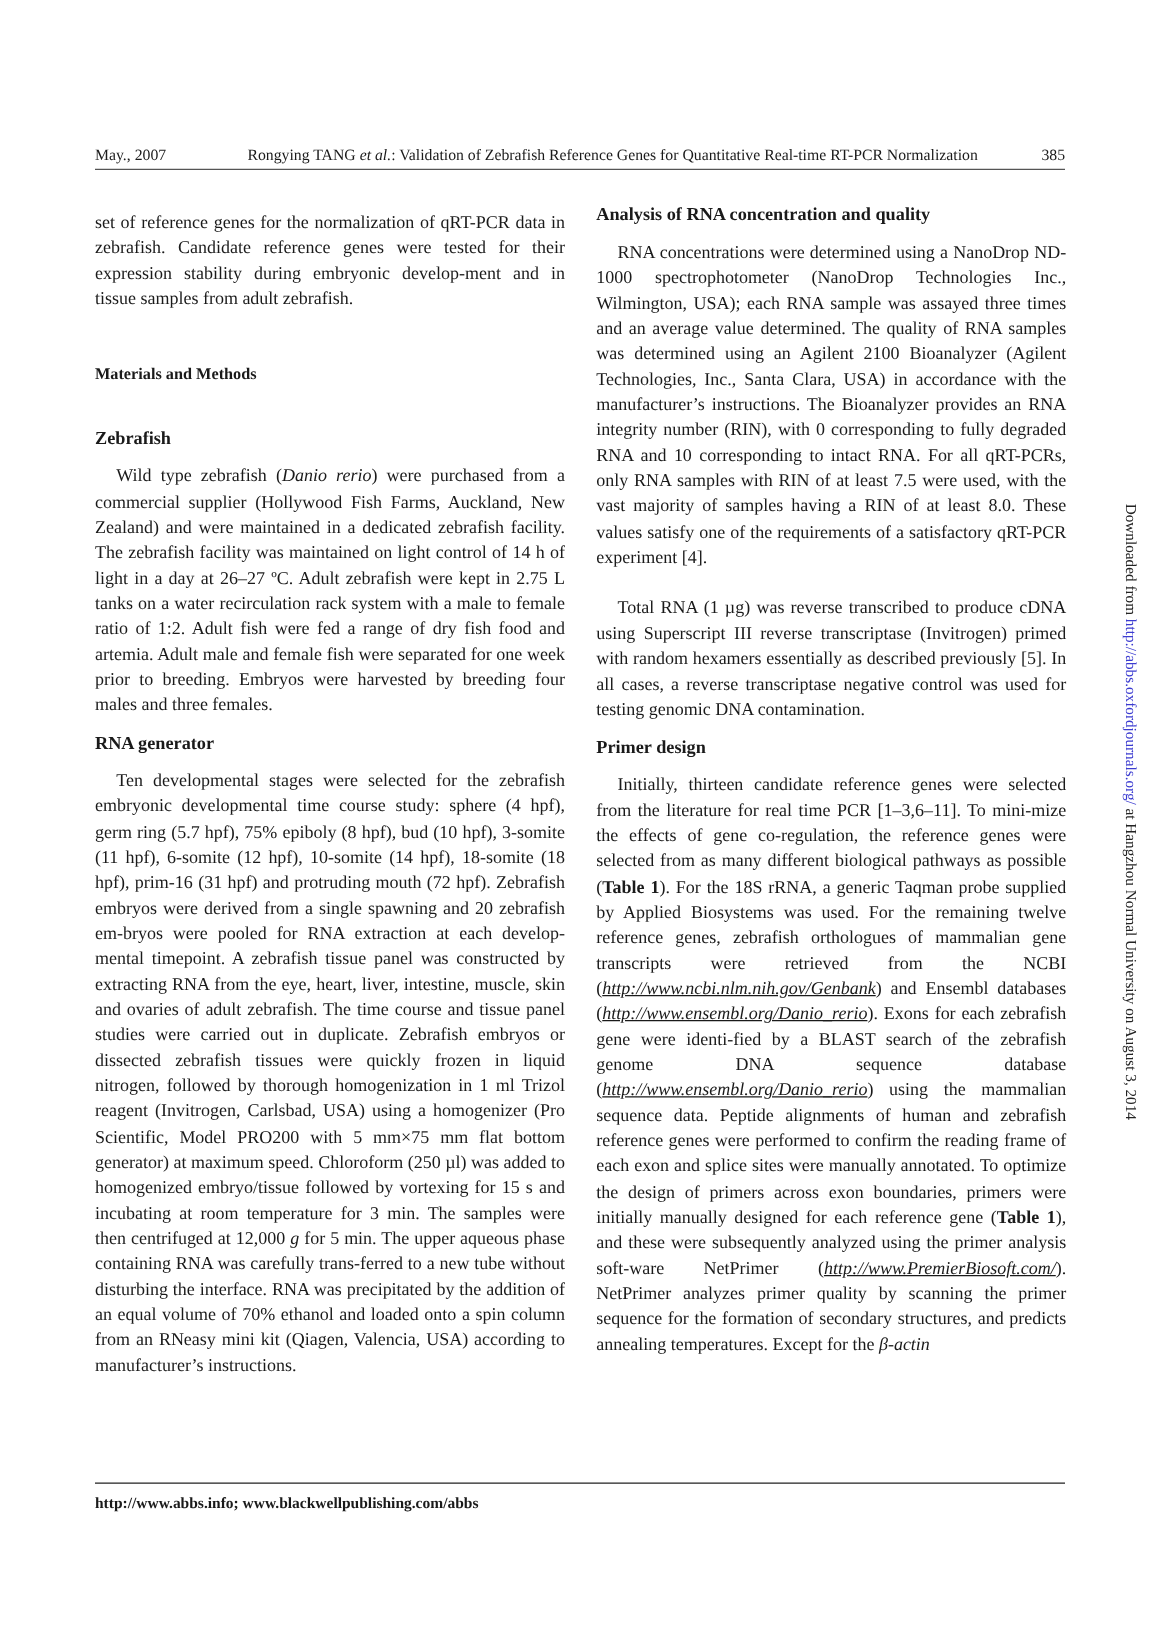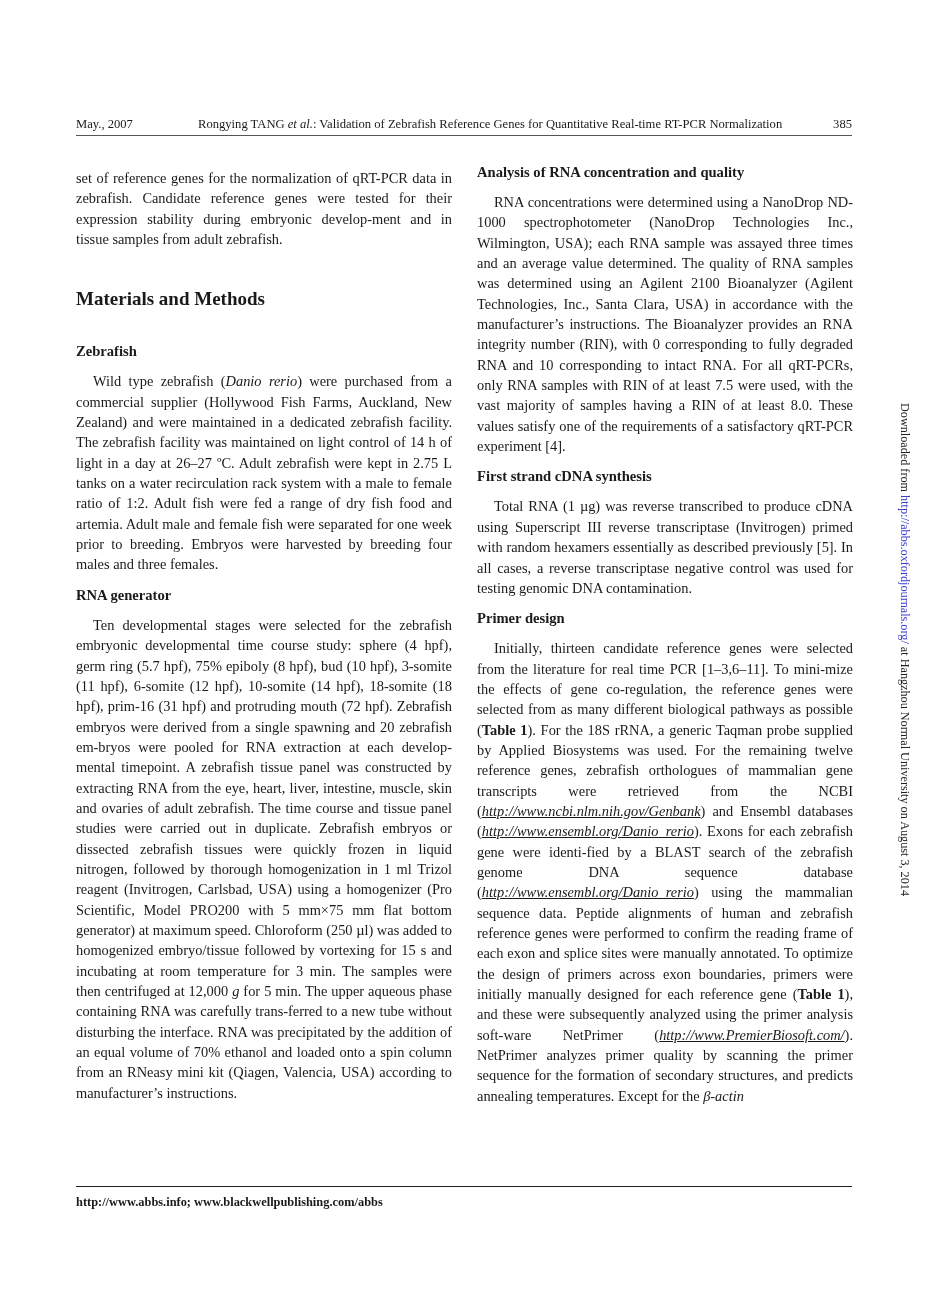--- a/index.html
+++ b/index.html
@@ -8,21 +8,21 @@
   .header { position: absolute; left: 76px; top: 117px; width: 776px; height: 18px;
             font-size: 12.6px; border-bottom: 1px solid #555; text-align: right; }
   .header .date { position: absolute; left: 0; top: 0; }
   .header .title { position: absolute; left: 100px; top: 0; margin-left: 22px; }
   .header .page { position: absolute; right: 0; top: 0; }
   .col { position: absolute; top: 168px; width: 376px; font-size: 14.4px; line-height: 20.35px; }
   .col.left { left: 76px; }
   .col.right { left: 477px; top: 162px; }
   p { margin: 0; text-align: justify; text-align-last: auto; }
   p.indent { text-indent: 17px; }
-  h2 { font-size: 19px; font-weight: bold; margin: 0; line-height: 24px; }
+  h2 { font-size: 13px; font-weight: bold; margin: 0; line-height: 24px; }
   h3 { font-size: 14.6px; font-weight: bold; margin: 0; line-height: 20px; }
   .link { text-decoration: underline; font-style: italic; }
   .footer-rule { position: absolute; left: 76px; top: 1186px; width: 776px; height: 0; border-top: 1px solid #222; }
   .footer { position: absolute; left: 76px; top: 1195px; width: 776px; text-align: left;
             font-size: 12.4px; font-weight: bold; }
   .watermark { position: absolute; left: 897px; top: 403px; width: 16px; height: 506px; }
   .watermark .inner { position: absolute; left: 16px; top: 0; transform-origin: 0 0;
            transform: rotate(90deg); white-space: nowrap; font-size: 12.2px; width: 506px; line-height: 16px; color: #222; }
   .watermark .wlink { color: #3b3bd0; }
 </style>
@@ -51,21 +51,20 @@
   <div style="height:10px"></div>
   <p class="indent"><span>Ten developmental stages were selected for the zebrafish embryonic developmental time course study: sphere (4 hpf), germ ring (5.7 hpf), 75% epiboly (8 hpf), bud (10 hpf), 3-somite (11 hpf), 6-somite (12 hpf), 10-somite (14 hpf), 18-somite (18 hpf), prim-16 (31 hpf) and protruding mouth (72 hpf). Zebrafish embryos were derived from a single spawning and 20 zebrafish em-bryos were pooled for RNA extraction at each develop-mental timepoint. A zebrafish tissue panel was constructed by extracting RNA from the eye, heart, liver, intestine, muscle, skin and ovaries of adult zebrafish. The time course and tissue panel studies were carried out in duplicate. Zebrafish embryos or dissected zebrafish tissues were quickly frozen in liquid nitrogen, followed by thorough homogenization in 1 ml Trizol reagent (Invitrogen, Carlsbad, USA) using a homogenizer (Pro Scientific, Model PRO200 with 5 mm×75 mm flat bottom generator) at maximum speed. Chloroform (250 µl) was added to homogenized embryo/tissue followed by vortexing for 15 s and incubating at room temperature for 3 min. The samples were then centrifuged at 12,000 </span><i>g</i><span> for 5 min. The upper aqueous phase containing RNA was carefully trans-ferred to a new tube without disturbing the interface. RNA was precipitated by the addition of an equal volume of 70% ethanol and loaded onto a spin column from an RNeasy mini kit (Qiagen, Valencia, USA) according to manufacturer’s instructions.</span></p>
 </div>
 
 <div class="col right">
   <h3>Analysis of RNA concentration and quality</h3>
   <div style="height:10px"></div>
   <p class="indent">RNA concentrations were determined using a NanoDrop ND-1000 spectrophotometer (NanoDrop Technologies Inc., Wilmington, USA); each RNA sample was assayed three times and an average value determined. The quality of RNA samples was determined using an Agilent 2100 Bioanalyzer (Agilent Technologies, Inc., Santa Clara, USA) in accordance with the manufacturer’s instructions. The Bioanalyzer provides an RNA integrity number (RIN), with 0 corresponding to fully degraded RNA and 10 corresponding to intact RNA. For all qRT-PCRs, only RNA samples with RIN of at least 7.5 were used, with the vast majority of samples having a RIN of at least 8.0. These values satisfy one of the requirements of a satisfactory qRT-PCR experiment [4].</p>
 
   <div style="height:10px"></div>
-  <h3>First strand cDNA synthesis</h3>
   <div style="height:10px"></div>
   <p class="indent">Total RNA (1 µg) was reverse transcribed to produce cDNA using Superscript III reverse transcriptase (Invitrogen) primed with random hexamers essentially as described previously [5]. In all cases, a reverse transcriptase negative control was used for testing genomic DNA contamination.</p>
 
   <div style="height:10px"></div>
   <h3>Primer design</h3>
   <div style="height:10px"></div>
   <p class="indent"><span>Initially, thirteen candidate reference genes were selected from the literature for real time PCR [1–3,6–11]. To mini-mize the effects of gene co-regulation, the reference genes were selected from as many different biological pathways as possible (</span><b>Table 1</b><span>). For the 18S rRNA, a generic Taqman probe supplied by Applied Biosystems was used. For the remaining twelve reference genes, zebrafish orthologues of mammalian gene transcripts were retrieved from the NCBI (</span><span class="link">http://www.ncbi.nlm.nih.gov/Genbank</span><span>) and Ensembl databases (</span><span class="link">http://www.ensembl.org/Danio_rerio</span><span>). Exons for each zebrafish gene were identi-fied by a BLAST search of the zebrafish genome DNA sequence database (</span><span class="link">http://www.ensembl.org/Danio_rerio</span><span>) using the mammalian sequence data. Peptide alignments of human and zebrafish reference genes were performed to confirm the reading frame of each exon and splice sites were manually annotated. To optimize the design of primers across exon boundaries, primers were initially manually designed for each reference gene (</span><b>Table 1</b><span>), and these were subsequently analyzed using the primer analysis soft-ware NetPrimer (</span><span class="link">http://www.PremierBiosoft.com/</span><span>). NetPrimer analyzes primer quality by scanning the primer sequence for the formation of secondary structures, and predicts annealing temperatures. Except for the </span><i>β-actin</i></p>
 </div>
 
 <div class="footer-rule"></div>

